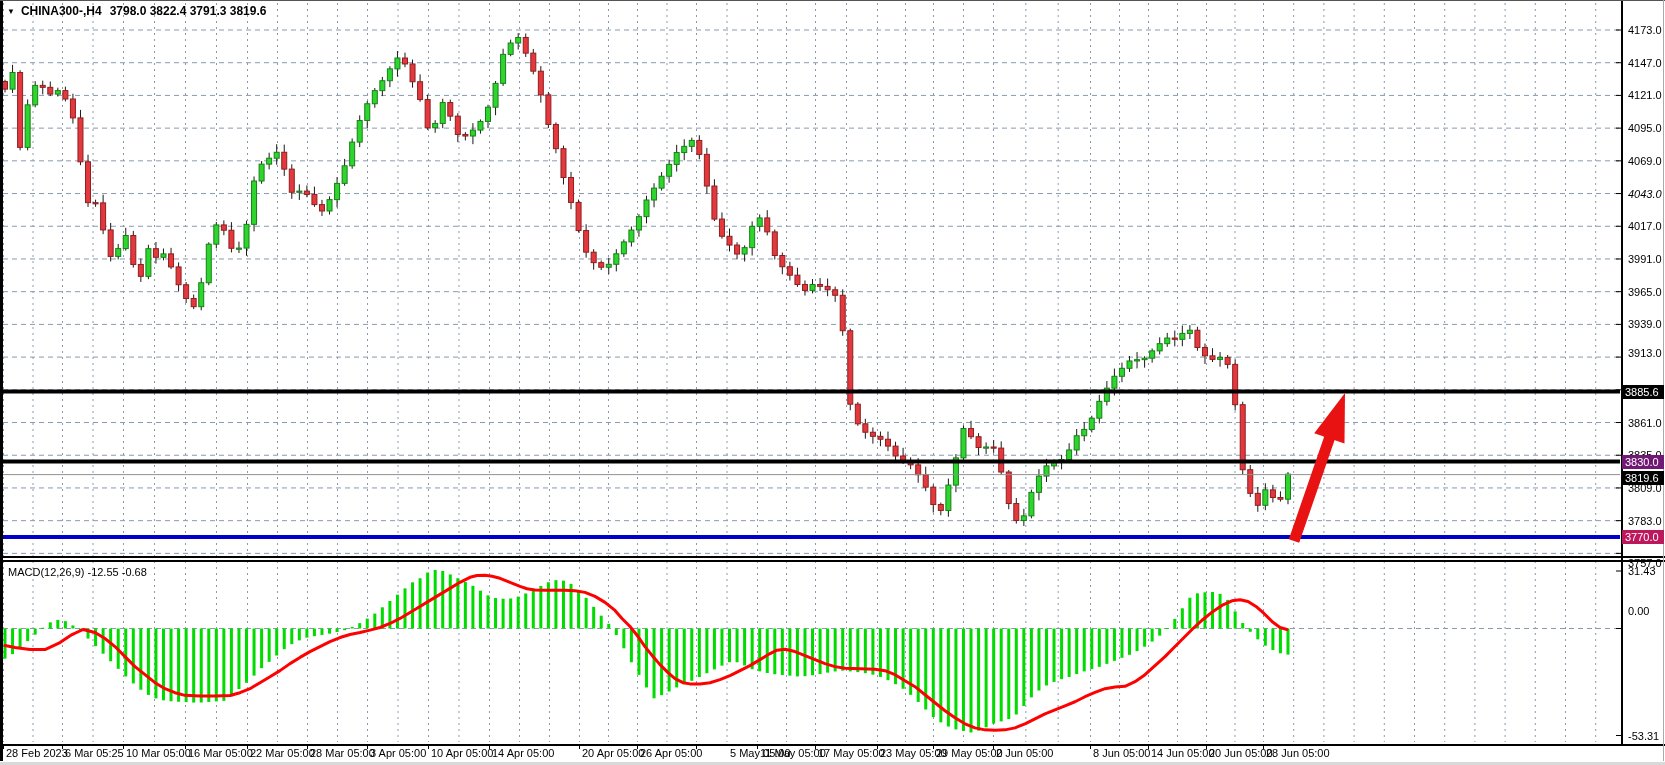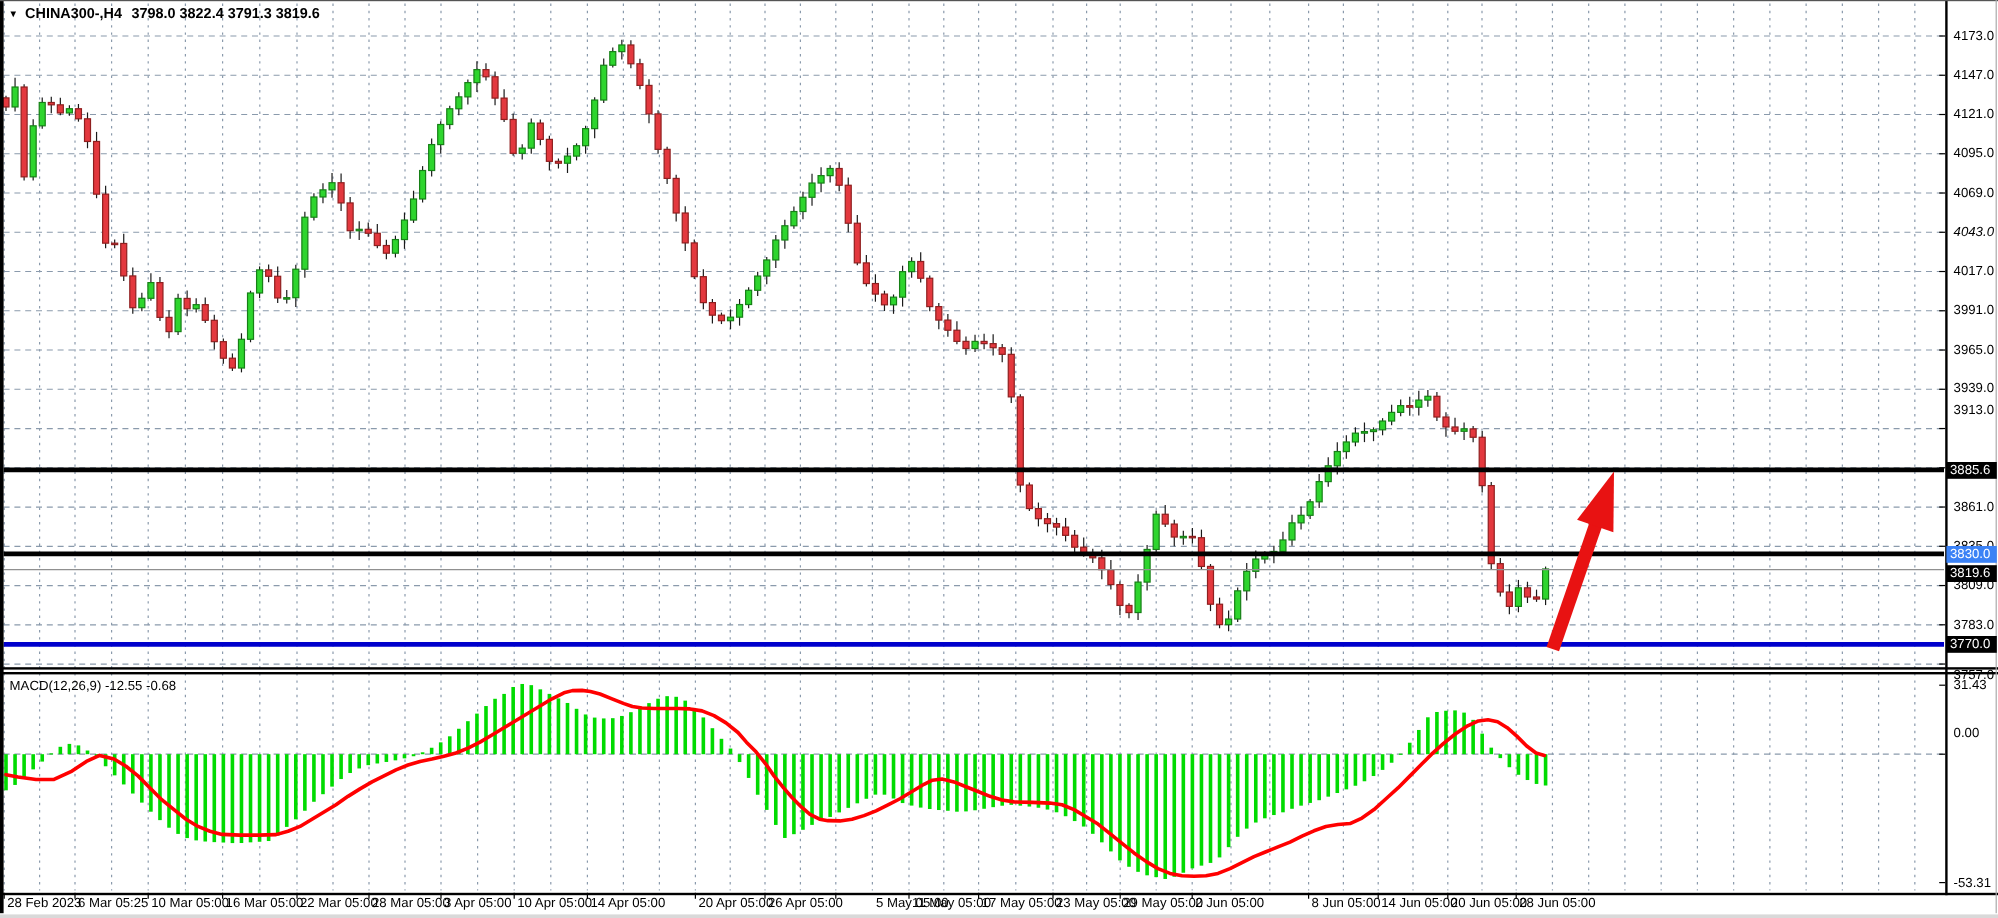--- a/index.html
+++ b/index.html
@@ -687,21 +687,21 @@
       <div class="plabel" style="top: 23px;">4173.0</div>
       <div class="plabel" style="top: 55.7106px;">4147.0</div>
       <div class="plabel" style="top: 88.4212px;">4121.0</div>
       <div class="plabel" style="top: 121.132px;">4095.0</div>
       <div class="plabel" style="top: 153.842px;">4069.0</div>
       <div class="plabel" style="top: 186.553px; font-style: italic;">4043.0</div>
       <div class="plabel" style="top: 219.264px;">4017.0</div>
       <div class="plabel" style="top: 251.974px;">3991.0</div>
       <div class="plabel" style="top: 284.685px;">3965.0</div>
       <div class="plabel" style="top: 317.395px;">3939.0</div>
-      <div class="plabel" style="top: 335px;">3913.0</div>
+      <div class="plabel" style="top: 346px;">3913.0</div>
       <div class="plabel" style="top: 382.817px;">3887.0</div>
       <div class="plabel" style="top: 415.527px;">3861.0</div>
       <div class="plabel" style="top: 448.238px;">3835.0</div>
       <div class="plabel" style="top: 480.948px;">3809.0</div>
       <div class="plabel" style="top: 513.659px;">3783.0</div>
       <div class="plabel" style="top: 556px;">3757.0</div>
     </div>
   <div id="macd-labels">
       <div class="mlabel" style="top: 564px;">31.43</div>
       <div class="mlabel" style="top: 604px;">0.00</div>
@@ -725,18 +725,18 @@
       <div class="tlabel" style="left: 880px;">23 May 05:00</div>
       <div class="tlabel" style="left: 936px;">29 May 05:00</div>
       <div class="tlabel" style="left: 996px;">2 Jun 05:00</div>
       <div class="tlabel" style="left: 1093px;">8 Jun 05:00</div>
       <div class="tlabel" style="left: 1151px;">14 Jun 05:00</div>
       <div class="tlabel" style="left: 1209px;">20 Jun 05:00</div>
       <div class="tlabel" style="left: 1266px;">28 Jun 05:00</div>
     </div>
 
   <div class="badge" id="badge-0" style="top: 384.578px; background: rgb(0, 0, 0); color: rgb(255, 255, 255);">3885.6</div>
-  <div class="badge" id="badge-1" style="top: 454.528px; background: #3b82f6; color: rgb(255, 255, 255);">3830.0</div>
+  <div class="badge" id="badge-1" style="top: 454.528px; background: #701a75; color: rgb(255, 255, 255);">3830.0</div>
   <div class="badge" id="badge-2" style="top: 470.613px; background: rgb(0, 0, 0); color: rgb(255, 255, 255);">3819.6</div>
-  <div class="badge" id="badge-3" style="top: 530.014px; background: #000000; color: rgb(255, 255, 255);">3770.0</div>
+  <div class="badge" id="badge-3" style="top: 530.014px; background: #be185d; color: rgb(255, 255, 255);">3770.0</div>
 
   <div class="bottom-strip"></div>
 </div>
 
 </body></html>

